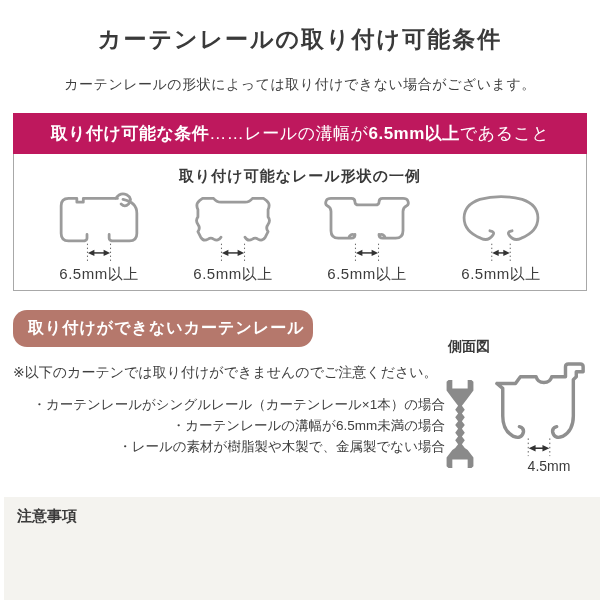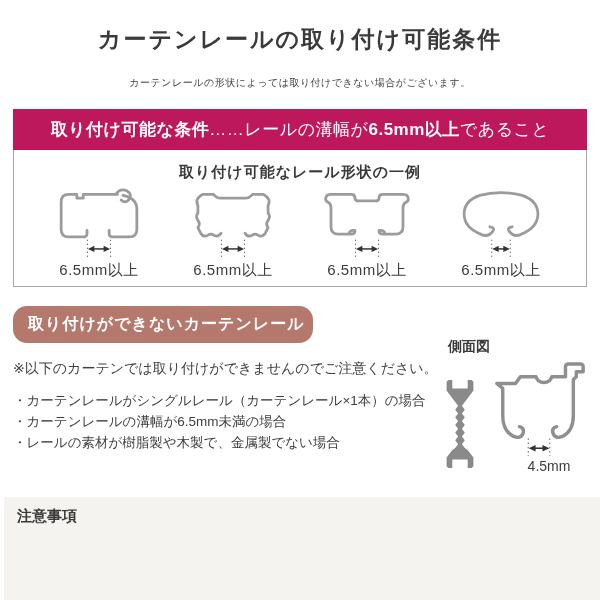--- a/index.html
+++ b/index.html
@@ -5,21 +5,21 @@
   * { margin:0; padding:0; box-sizing:border-box; }
   html,body { background:#ffffff; }
   .page {
     position:relative; width:600px; height:600px; margin:0 auto;
     background:#ffffff; overflow:hidden;
     font-family:"Liberation Sans","DejaVu Sans",sans-serif;
     color:#3c3c3c;
   }
   .header { padding-top:24px; text-align:center; }
   .title { font-size:23px; font-weight:bold; letter-spacing:2px; color:#3a3a3a; }
-  .subtitle { margin-top:21px; font-size:10px; letter-spacing:0.5px; color:#3f3f3f; }
+  .subtitle { margin-top:21px; font-size:14px; letter-spacing:0.5px; color:#3f3f3f; }
 
   .dark-banner {
     margin:19px 13px 0; background:#be185d; color:#ffffff;
     text-align:center; padding:9px 18px; font-size:17px; letter-spacing:0.5px;
   }
   .dark-banner .seg-bold { font-weight:bold; }
   .dark-banner .seg-reg { font-weight:normal; }
 
   .examples-box {
     margin:0 13px; border:1px solid #a8a8a8; border-top:none;
@@ -30,21 +30,21 @@
   .rail { width:122px; text-align:center; }
   .rail svg { display:block; width:112px; height:72px; margin:0 auto; }
   .rail-label { font-size:15px; color:#3c3c3c; margin-top:1px; letter-spacing:0.5px; }
 
   .ng-banner {
     margin:19px 0 0 13px; width:300px; background:#b5786c; color:#ffffff;
     font-weight:bold; font-size:16px; letter-spacing:1px; padding:8px 6px 8px 15px;border-radius:14px;
   }
   .ng-note { margin:17px 13px 0; font-size:14px; color:#3f3f3f; }
   .ng-list { margin:12px 13px 0; width:432px; list-style:none; }
-  .ng-list li { font-size:13.5px; line-height:21px; color:#3f3f3f; }
+  .ng-list li { font-size:13.5px; line-height:21px; color:#3f3f3f;text-align:right; }
 
   .side-view { position:absolute; left:438px; top:338px; width:158px; }
   .side-view-title { font-size:14px; font-weight:bold; color:#3a3a3a; margin-left:10px; }
   .side-diagrams { display:flex; align-items:flex-start; margin-top:4px; }
   .bone-svg { width:44px; height:92px; margin-top:18px; }
   .profile-wrap { margin-left:8px; width:100px; }
   .profile-svg { width:100px; height:100px; display:block; }
   .profile-dim { font-size:14px; color:#3c3c3c; text-align:center; margin-top:-2px; padding-left:18px; }
 
   .notes {

